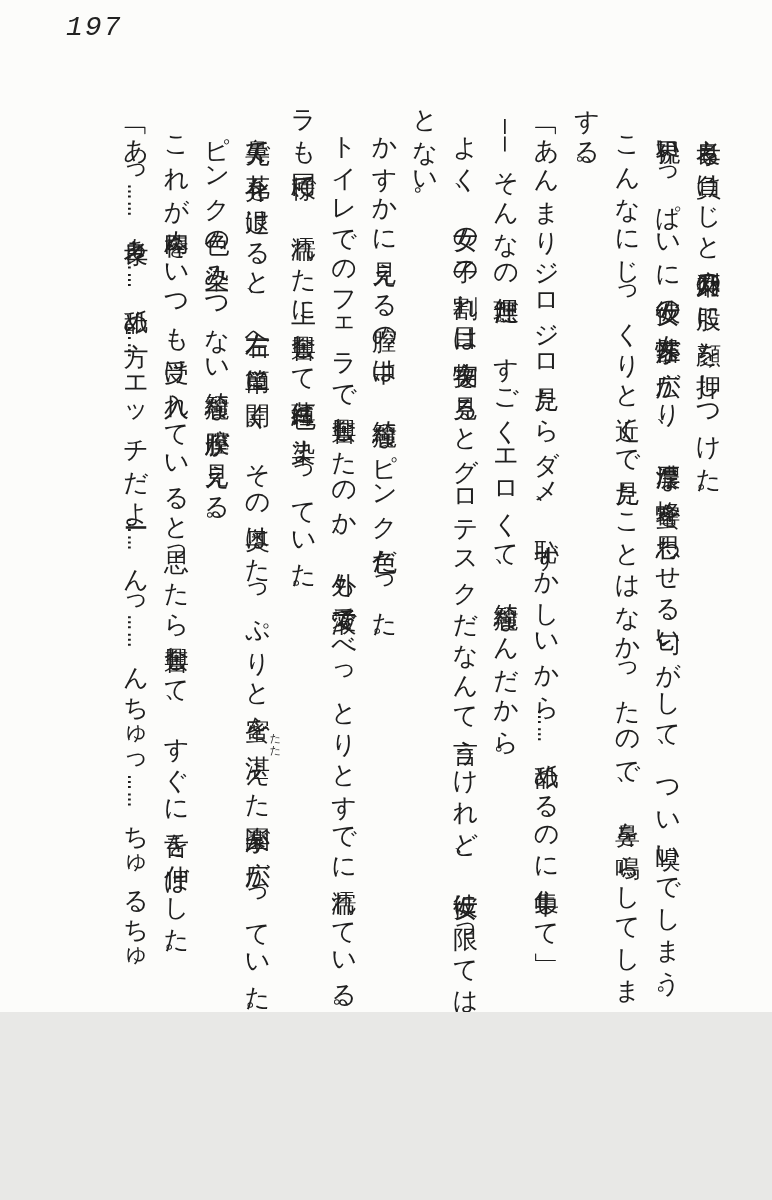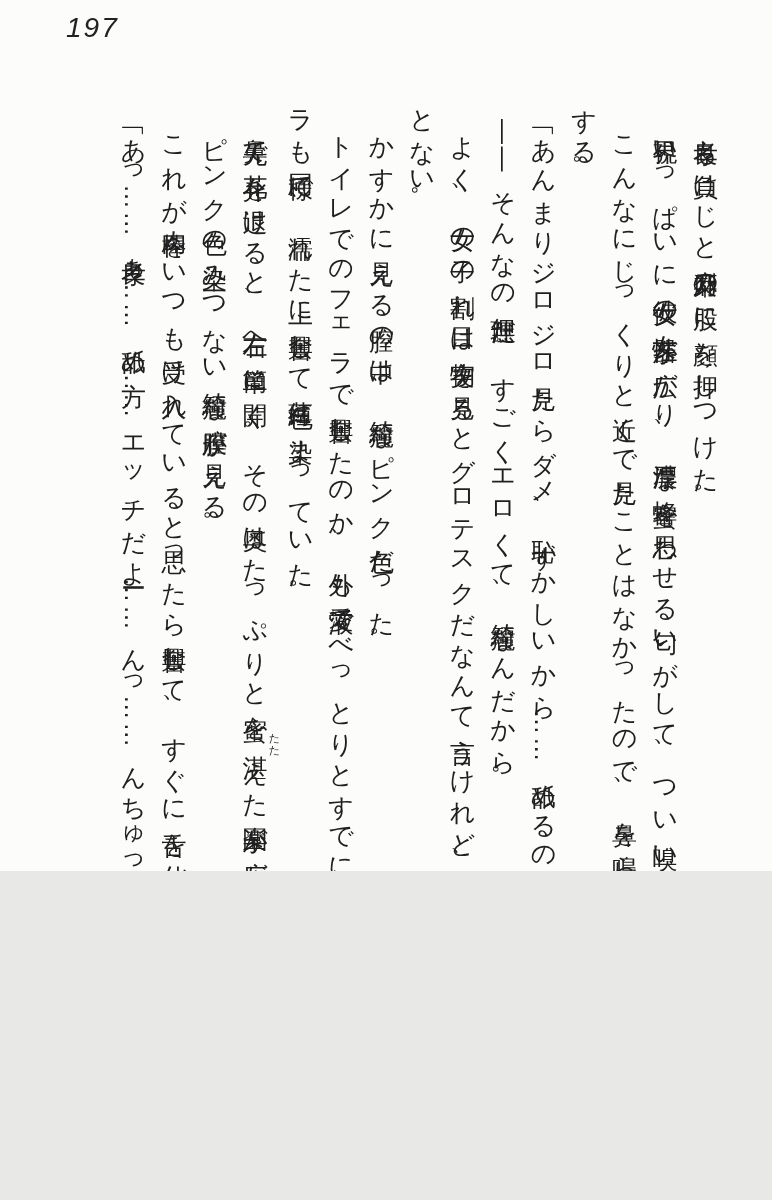--- a/index.html
+++ b/index.html
@@ -3,24 +3,24 @@
 <meta charset="utf-8">
 <style>
   html, body {
     margin: 0;
     padding: 0;
     background: #e8e8e6;
   }
   .page {
     position: relative;
     width: 772px;
-    height: 871px;
+    height: 1012px;
     background: #fcfcfa;
     overflow: hidden;
-    font-family: Liberation Sans, sans-serif;
+    font-family: Liberation Mono, monospace;
     color: #1f1f1f;
   }
   .page-number {
     position: absolute;
     top: 12px;
     left: 66px;
     font-size: 28px;
     font-style: italic;
     letter-spacing: 2px;
     color: #222;

